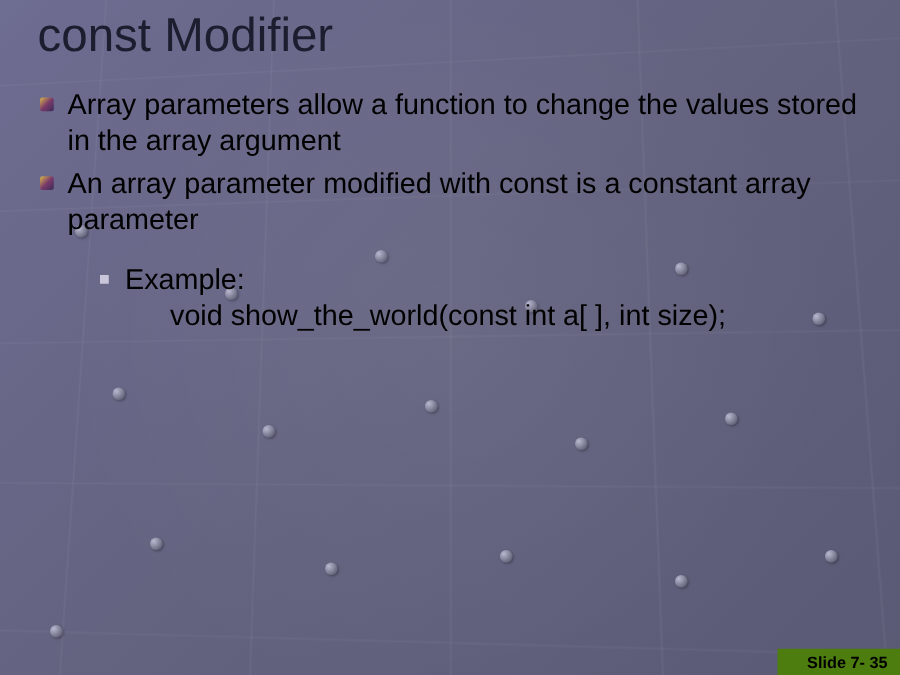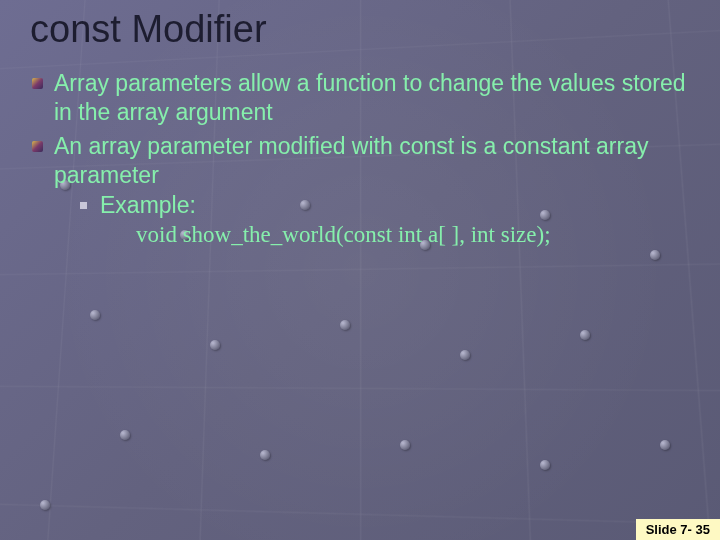--- a/index.html
+++ b/index.html
@@ -50,71 +50,70 @@
     text-align: left;
     font-size: 38px;
     color: #1d1d30;
     font-weight: 400;
     margin-bottom: 18px;
   }
   .bullets {
     list-style: none;
     font-size: 23px;
     line-height: 1.28;
-    color: #86efac;
+    color: #000000;
   }
   .bullets > li {
     position: relative;
     padding-left: 24px;
     margin-bottom: 4px;
   }
   .bullets > li::before {
     content: "";
     position: absolute;
     left: 2px;
     top: 9px;
     width: 11px;
     height: 11px;
     background: linear-gradient(135deg, #d9b84a 0%, #7a3a6a 50%, #3a2a5a 100%);
     border-radius: 2px;
   }
   .sub {
     list-style: none;
     padding-left: 26px;
-    margin-top: 0;
+    margin-top: 18px;
   }
   .sub > li {
     position: relative;
     padding-left: 20px;
   }
   .sub > li::before {
     content: "";
     position: absolute;
     left: 0;
     top: 11px;
     width: 7px;
     height: 7px;
     background: #c8c6d8;
   }
   .sub .example-label { display: block; }
   .sub .code-line {
     display: block;
     padding-left: 36px;
     white-space: nowrap;
-    font-family: Liberation Serif, serif;
   }
   .footer {
     position: absolute;
     right: 0;
     bottom: 0;
-    background: #fef9c3;
+    background: #4d7c0f;
     color: #000;
     font-size: 13px;
     font-weight: bold;
-    padding: 3px 10px 3px 10px;
+    padding: 3px 10px 3px 24px;
   }
 </style>
 </head>
 <body>
 
 <div class="bg-grid"></div>
 <div class="bg-nodes">
   <div style="left:60px; top:180px"></div>
   <div style="left:180px; top:230px"></div>
   <div style="left:300px; top:200px"></div>

